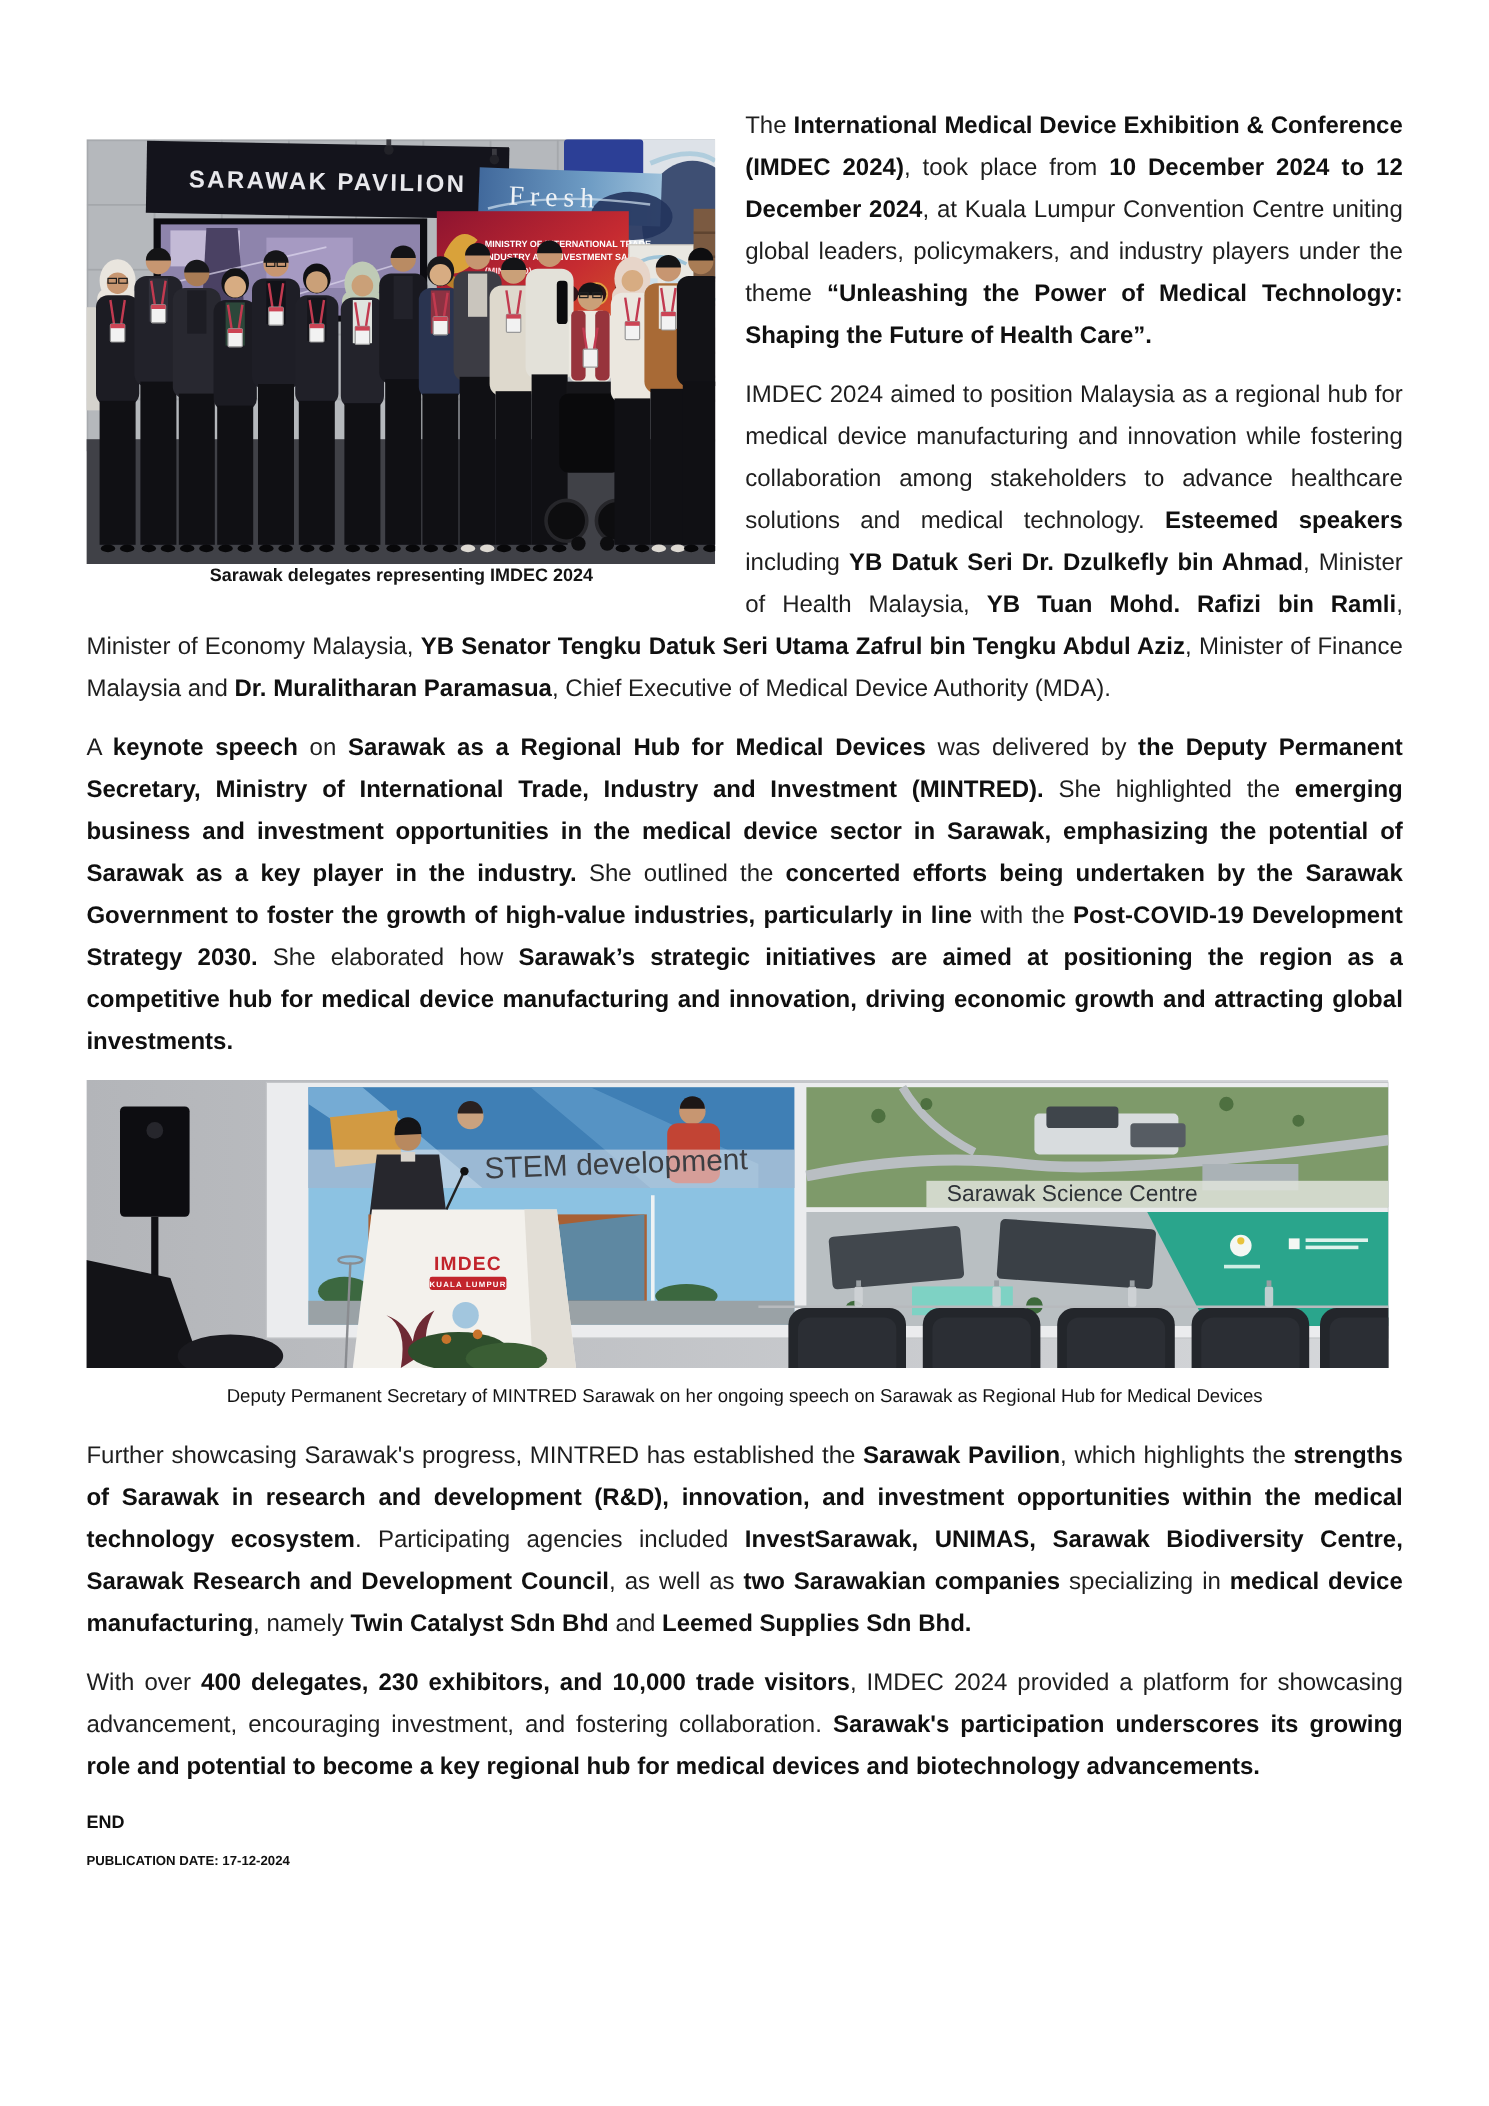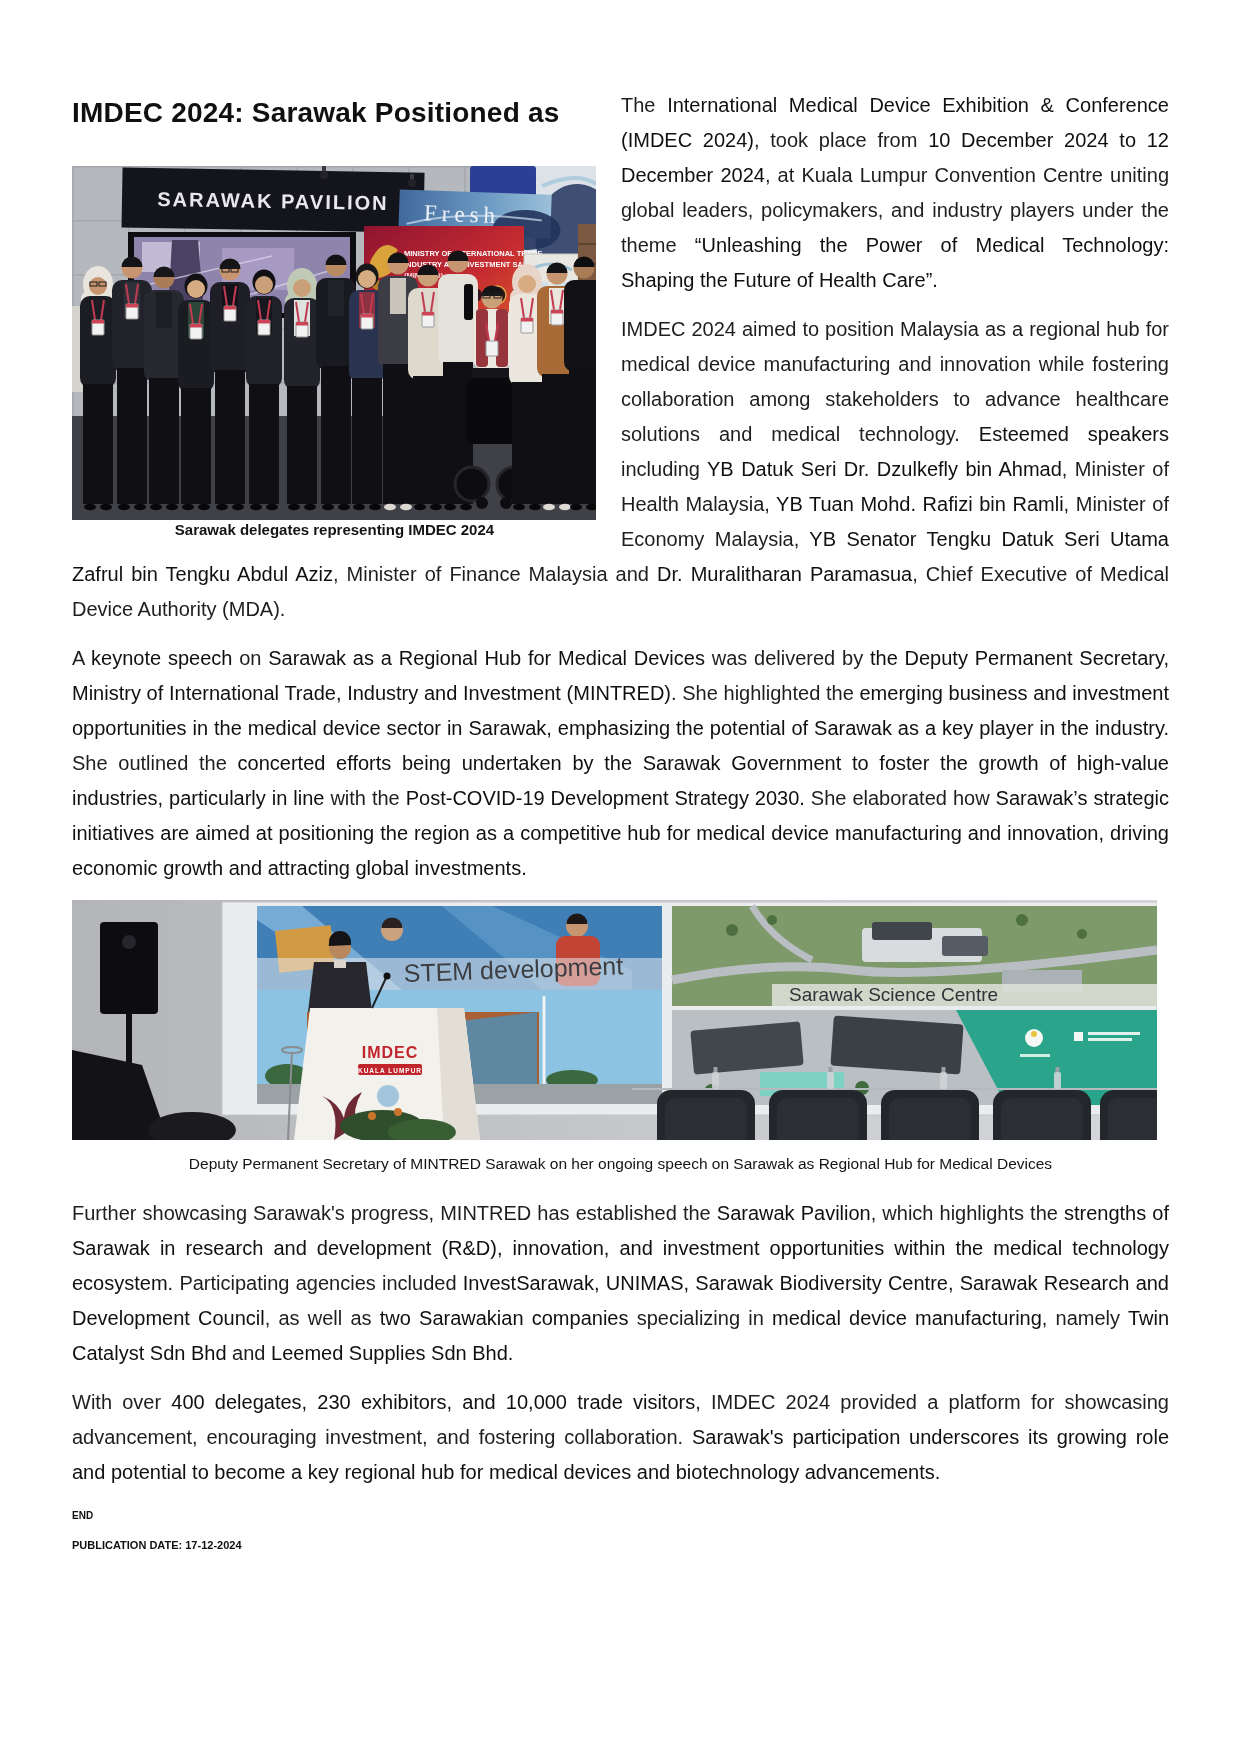--- a/index.html
+++ b/index.html
@@ -11,38 +11,37 @@
   .float-block{float:left;width:525px;margin-right:24px;}
   h1.title{
     margin:0 0 28px 0;font-size:28px;line-height:50px;font-weight:700;color:#101010;
     width:560px;letter-spacing:.2px;
   }
   h1.title span{white-space:nowrap;display:block;}
   figure{margin:0;padding:0;}
   .photo1 svg{display:block;width:524px;height:354px;}
   .cap1{font-size:15px;font-weight:700;text-align:center;margin-top:0;color:#141414;line-height:19px;}
   p.body-text{font-size:20px;line-height:35px;text-align:justify;margin:0 0 14px 0;color:#1e1e1e;}
-  p.body-text b{font-weight:400;color:#101010;}
+  p.body-text b{font-weight:700;color:#101010;}
   .photo2-wrap{margin-top:10px;}
   .photo2 svg{display:block;width:1085px;height:240px;}
   .cap2{font-size:15.5px;font-weight:400;text-align:center;margin:14px 20px 0 20px;color:#141414;line-height:20px;}
   .p-after-photo{margin-top:22px !important;}
-  .footer-end{font-size:10px;font-weight:700;margin:20px 0 0 0;color:#101010;}
+  .footer-end{font-size:15px;font-weight:700;margin:20px 0 0 0;color:#101010;}
   .footer-date{font-size:11px;font-weight:700;margin:18px 0 0 0;color:#101010;}
   svg text{font-family:"Liberation Sans",sans-serif;}
   svg text.serif{font-family:"Liberation Serif",serif;}
 </style>
 </head>
 <body>
 
 <div class="page">
 
   <div class="float-block">
     <h1 class="title">
-      <span>IMDEC 2024: Sarawak Positioned as</span>
     </h1>
 
     <figure class="photo1">
       <svg viewBox="0 0 524 354">
         <defs>
           <pattern id="panels" width="56" height="54" patternUnits="userSpaceOnUse">
             <rect width="56" height="54" fill="#b5b8bc"></rect>
             <path d="M0 .75H56 M.75 0V54" stroke="#a4a7ab" stroke-width="1.5" fill="none"></path>
           </pattern>
           <linearGradient id="redGrad" x1="0" y1="0" x2="1" y2="1">

